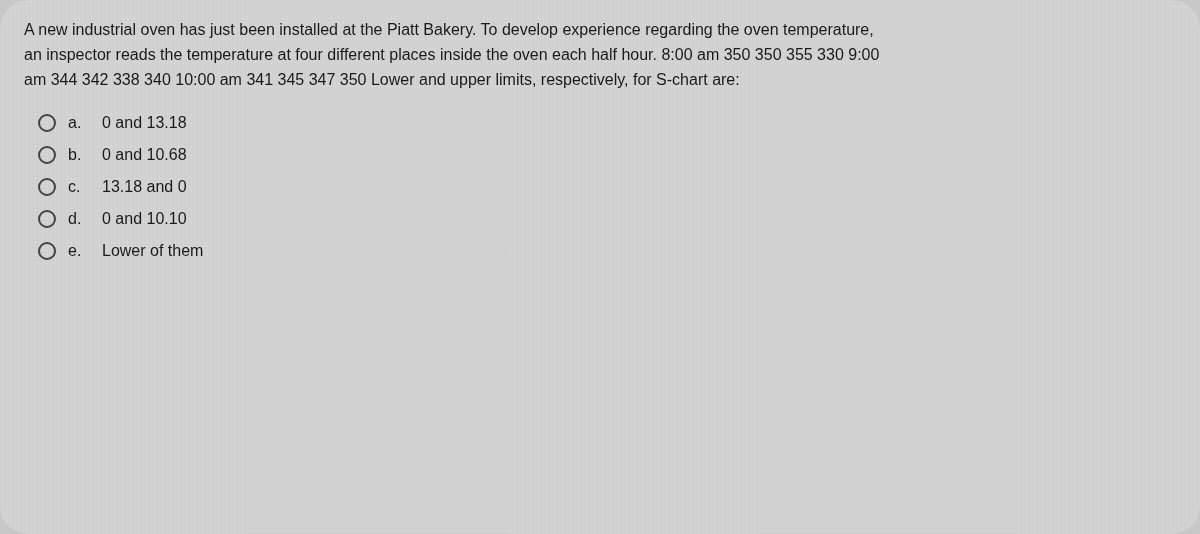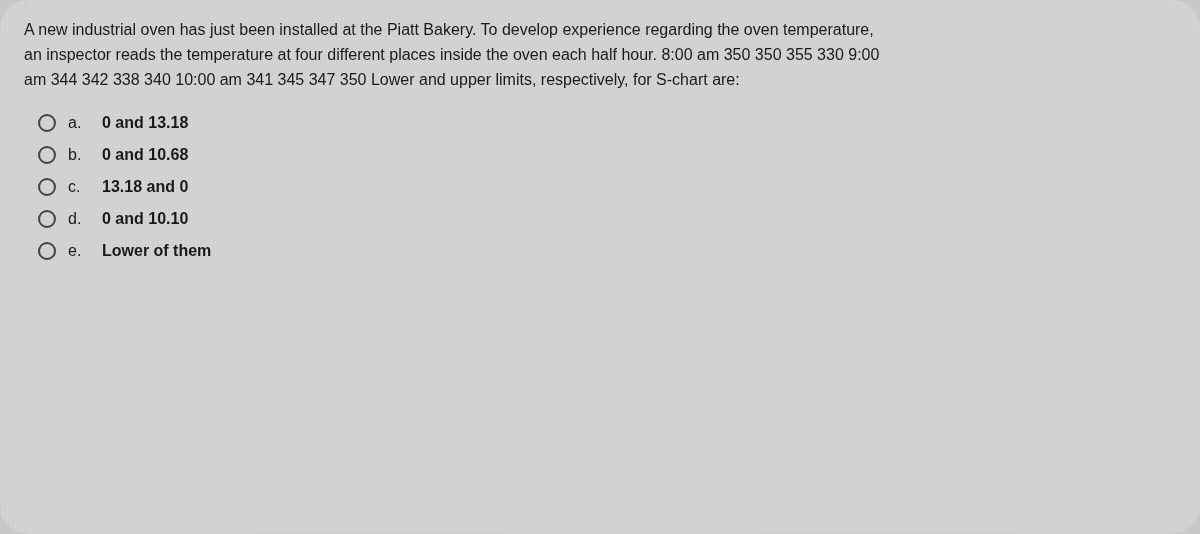--- a/index.html
+++ b/index.html
@@ -77,21 +77,21 @@
       flex-shrink: 0;
       display: inline-block;
     }
 
     .option-label {
       font-weight: 400;
       min-width: 22px;
     }
 
     .option-text {
-      font-weight: 700;
+      font-weight: 400;
     }
   </style>
 </head>
 <body>
 
 <div class="main-container">
   <p class="question-text">A new industrial oven has just been installed at the Piatt Bakery. To develop experience regarding the oven temperature, an inspector reads the temperature at four different places inside the oven each half hour. 8:00 am 350 350 355 330 9:00 am 344 342 338 340 10:00 am 341 345 347 350 Lower and upper limits, respectively, for S-chart are:</p>
 
   <ul class="options-list">
   <li class="option-item">

